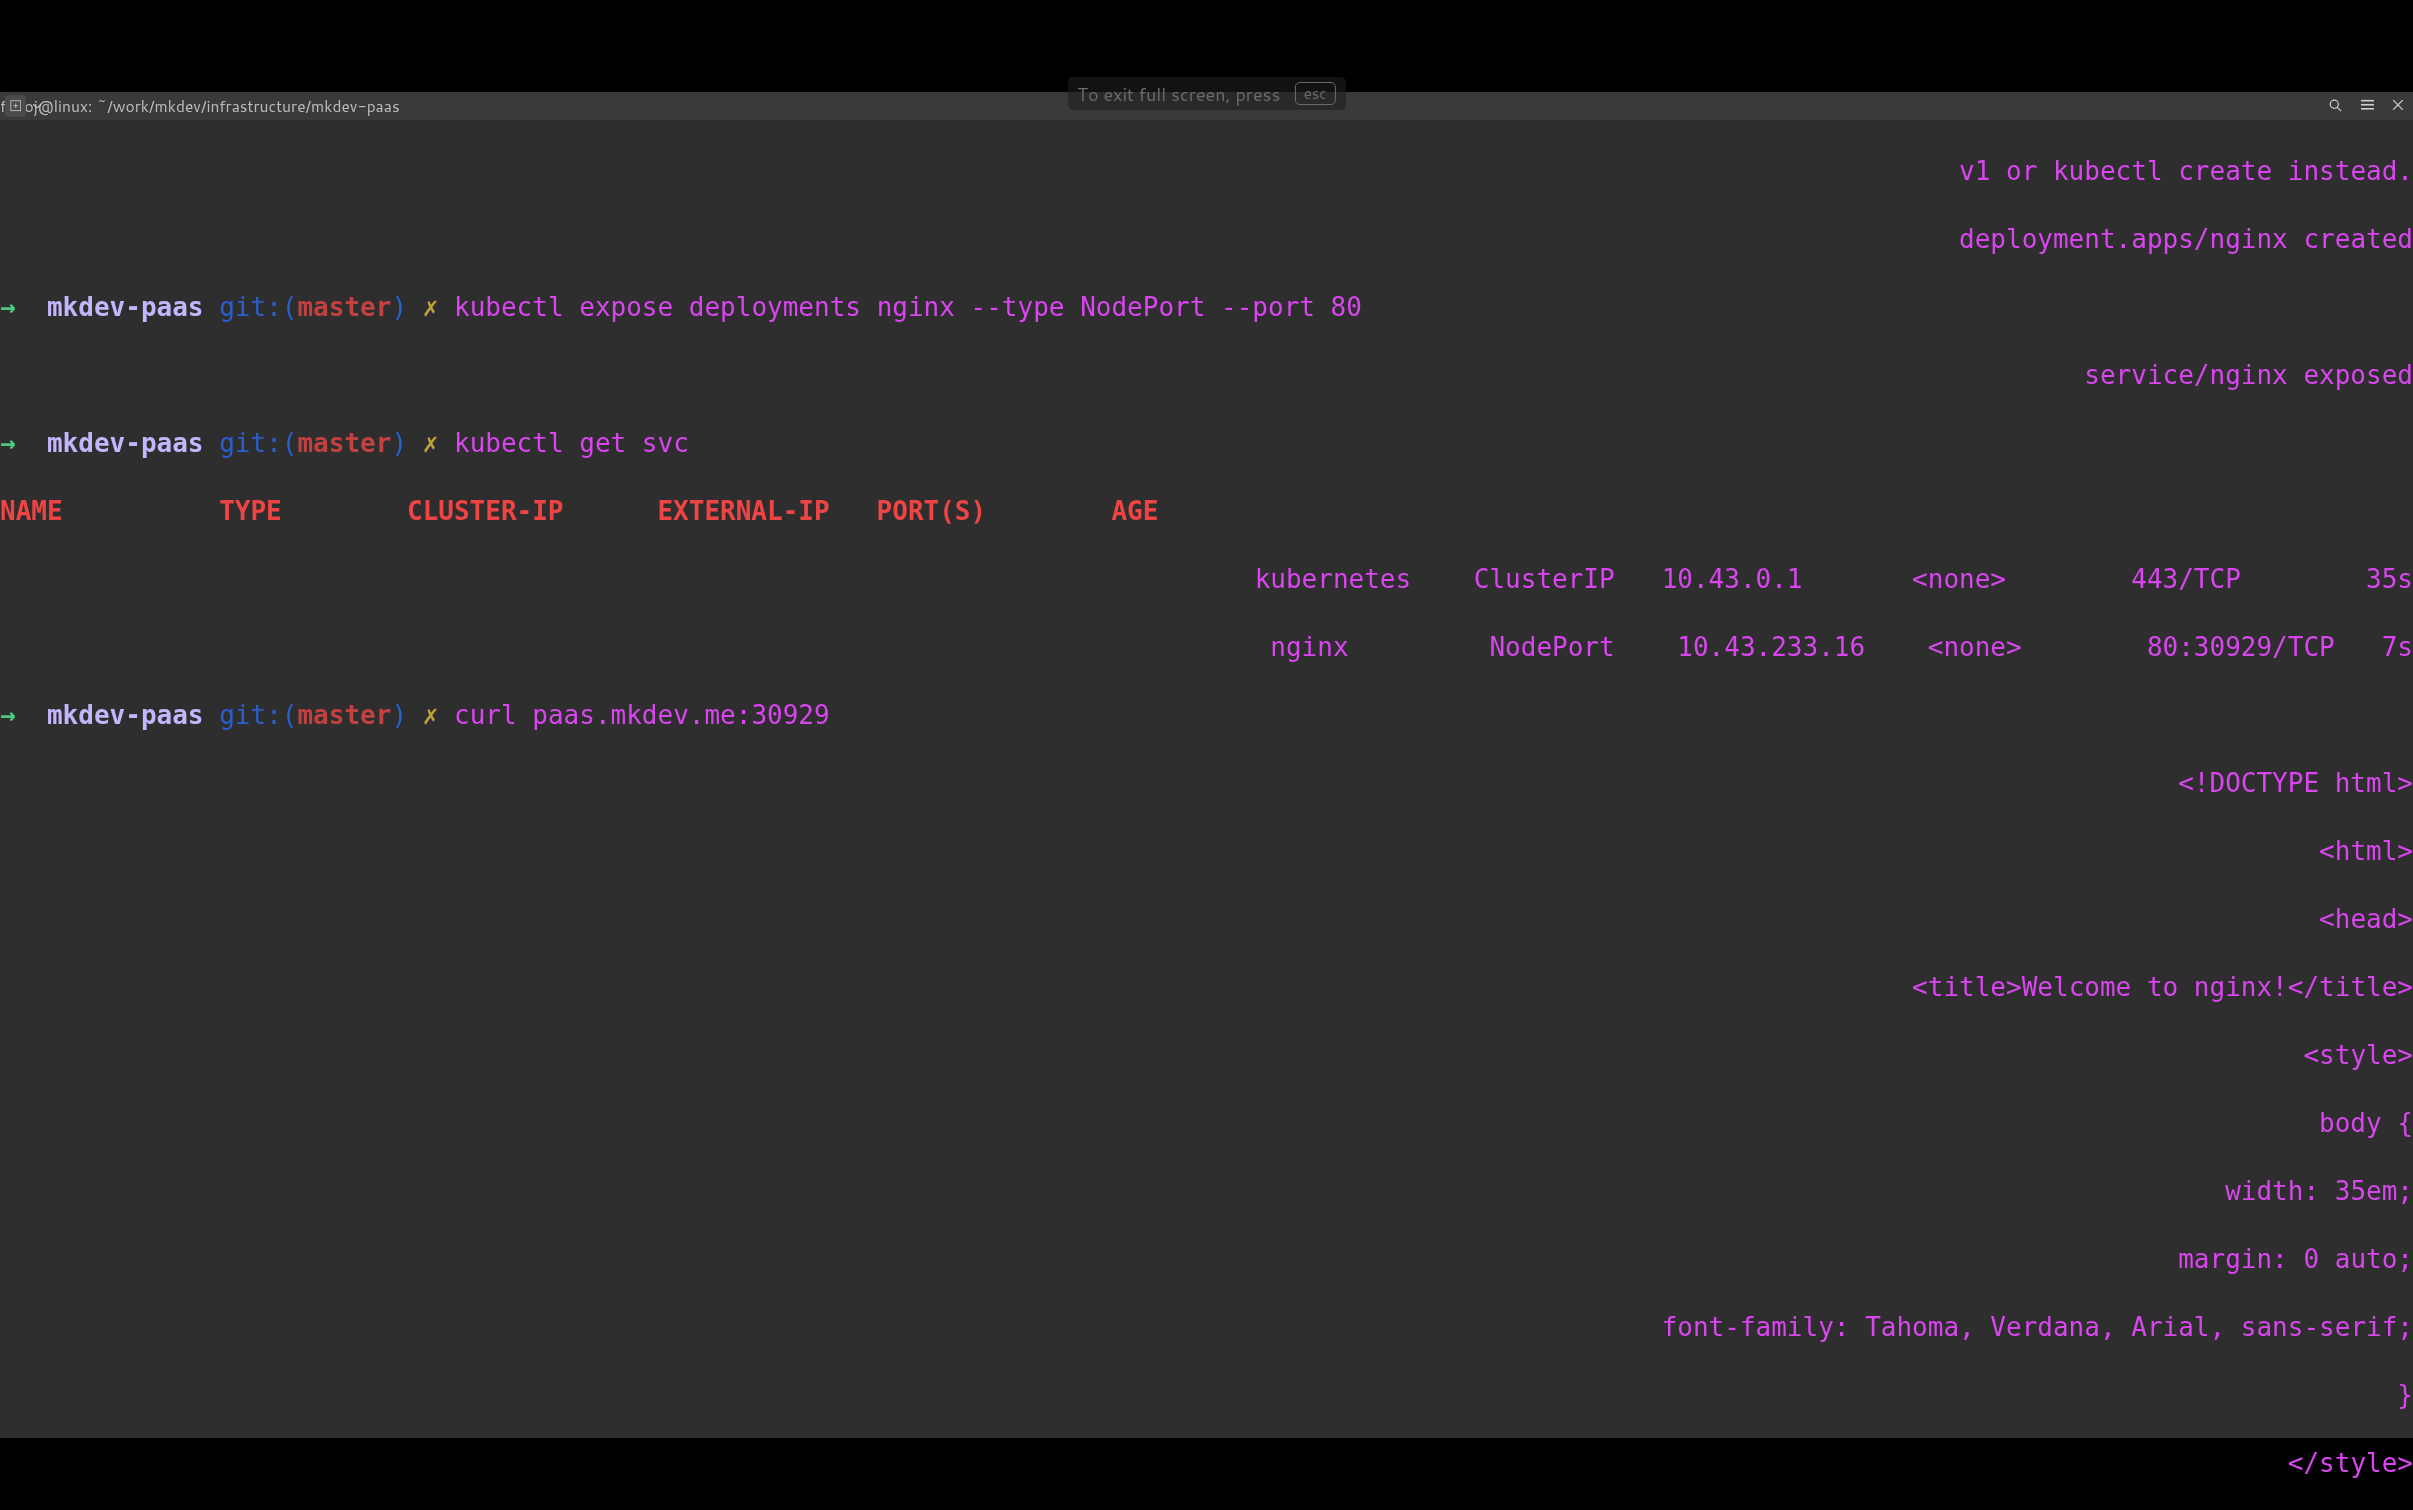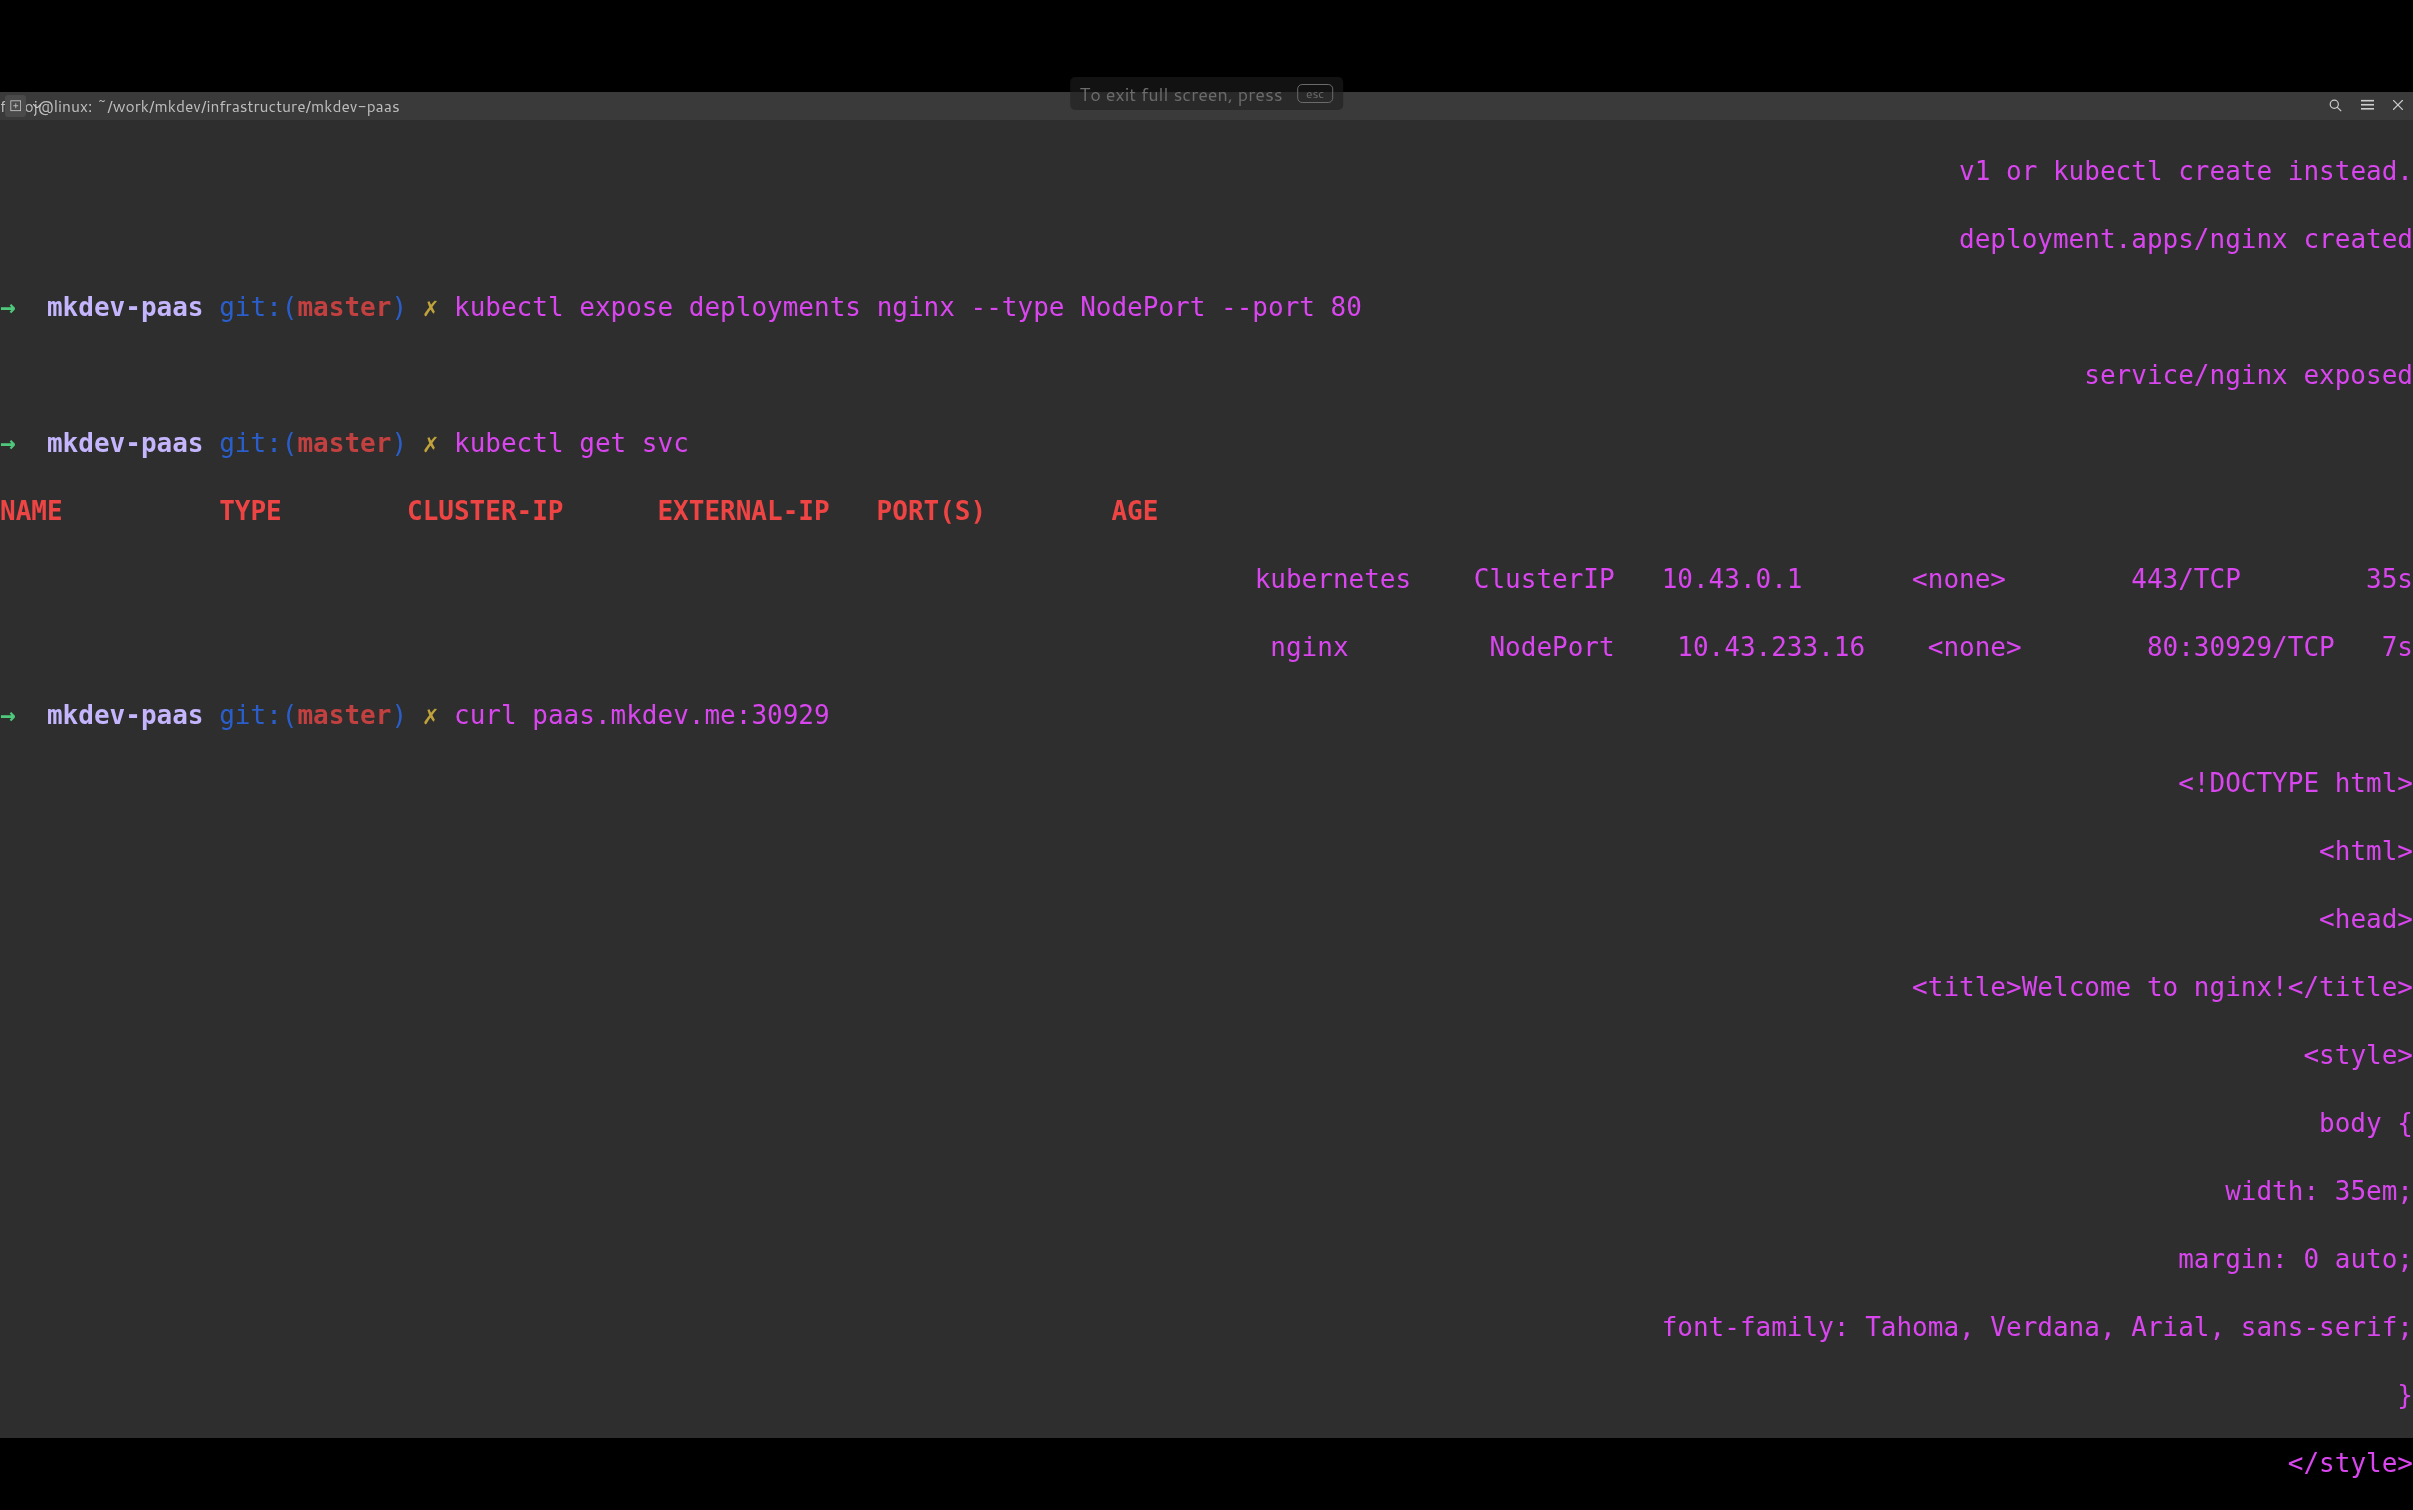--- a/index.html
+++ b/index.html
@@ -77,21 +77,21 @@
     gap: 14px;
     z-index: 5;
     background: rgba(30,30,30,0.6);
     padding: 3.3px 9.9px;
     border-radius: 4.9px;
   }
   .esc-pill {
     border: 1.6px solid #6b6b6b;
     border-radius: 4.9px;
     padding: 0 8.2px;
-    font-size: 12px;
+    font-size: 15px;
   }
   .term-body {
     padding: 0;
     font-size: 26px;
     line-height: 34px;
     color: #dcdcdc;
     white-space: pre;
     font-family: 'DejaVu Sans Mono', 'Liberation Mono', monospace;
   }
   .arrow { color: #4ec97b; font-weight: bold; }

